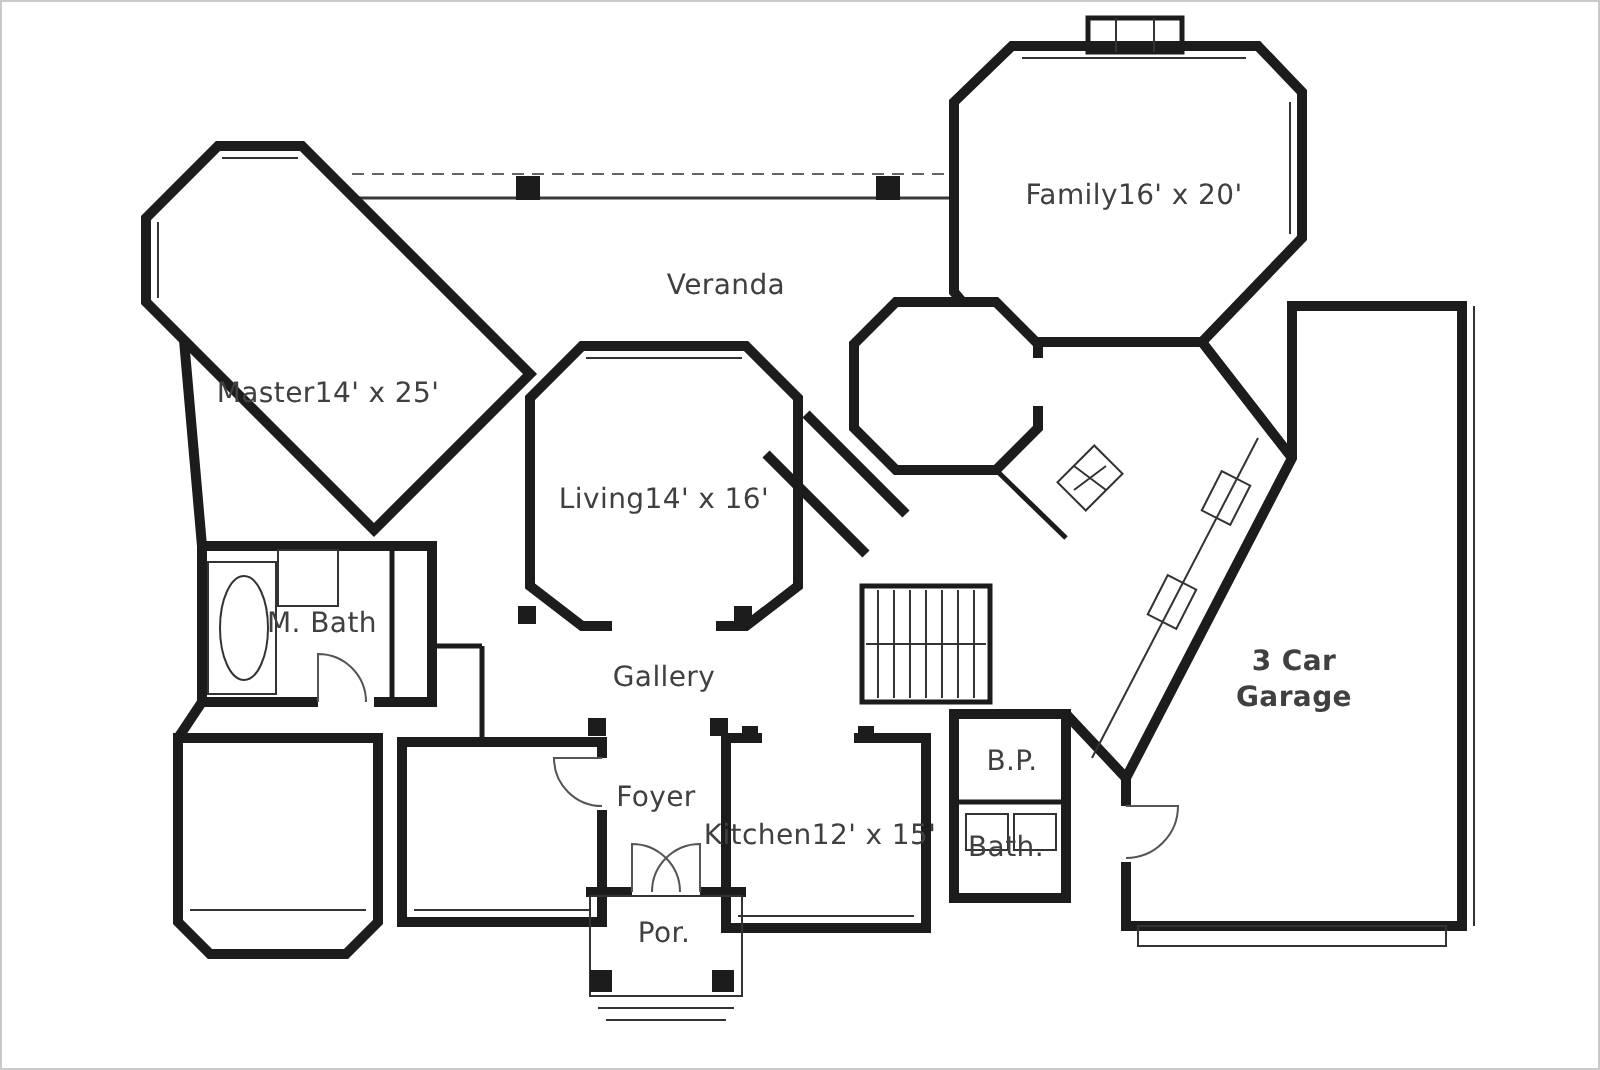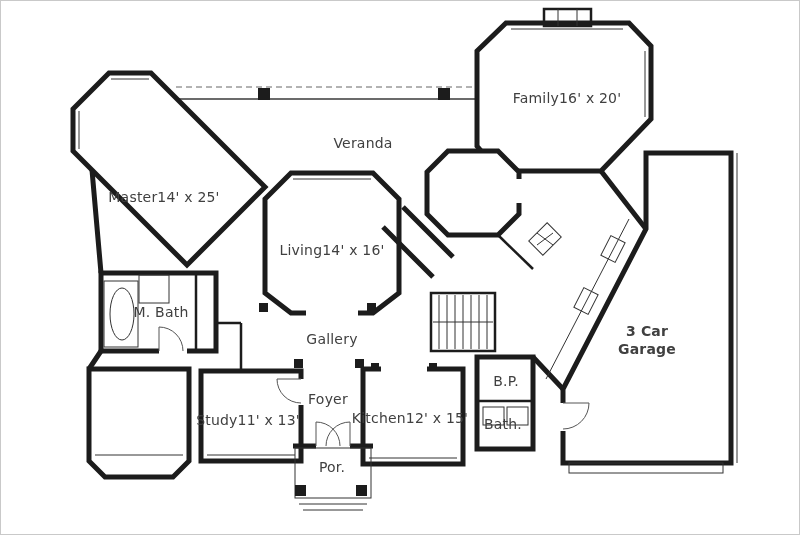--- a/index.html
+++ b/index.html
@@ -126,24 +126,20 @@
     </div>
     <div class="label" style="left:160px;top:311px">
       <span>M. Bath</span>
     </div>
     <div class="label" style="left:331px;top:338px">
       <span>Gallery</span>
     </div>
     <div class="label wrap" style="left:646px;top:339px">
       <span>3 Car Garage</span>
     </div>
-    <div class="label" style="left:247px;top:419px">
-      <span>Study</span>
-      <span>11' x 13'</span>
-    </div>
     <div class="label" style="left:327px;top:398px">
       <span>Foyer</span>
     </div>
     <div class="label" style="left:409px;top:417px">
       <span>Kitchen</span>
       <span>12' x 15'</span>
     </div>
     <div class="label" style="left:505px;top:380px">
       <span>B.P.</span>
     </div>

